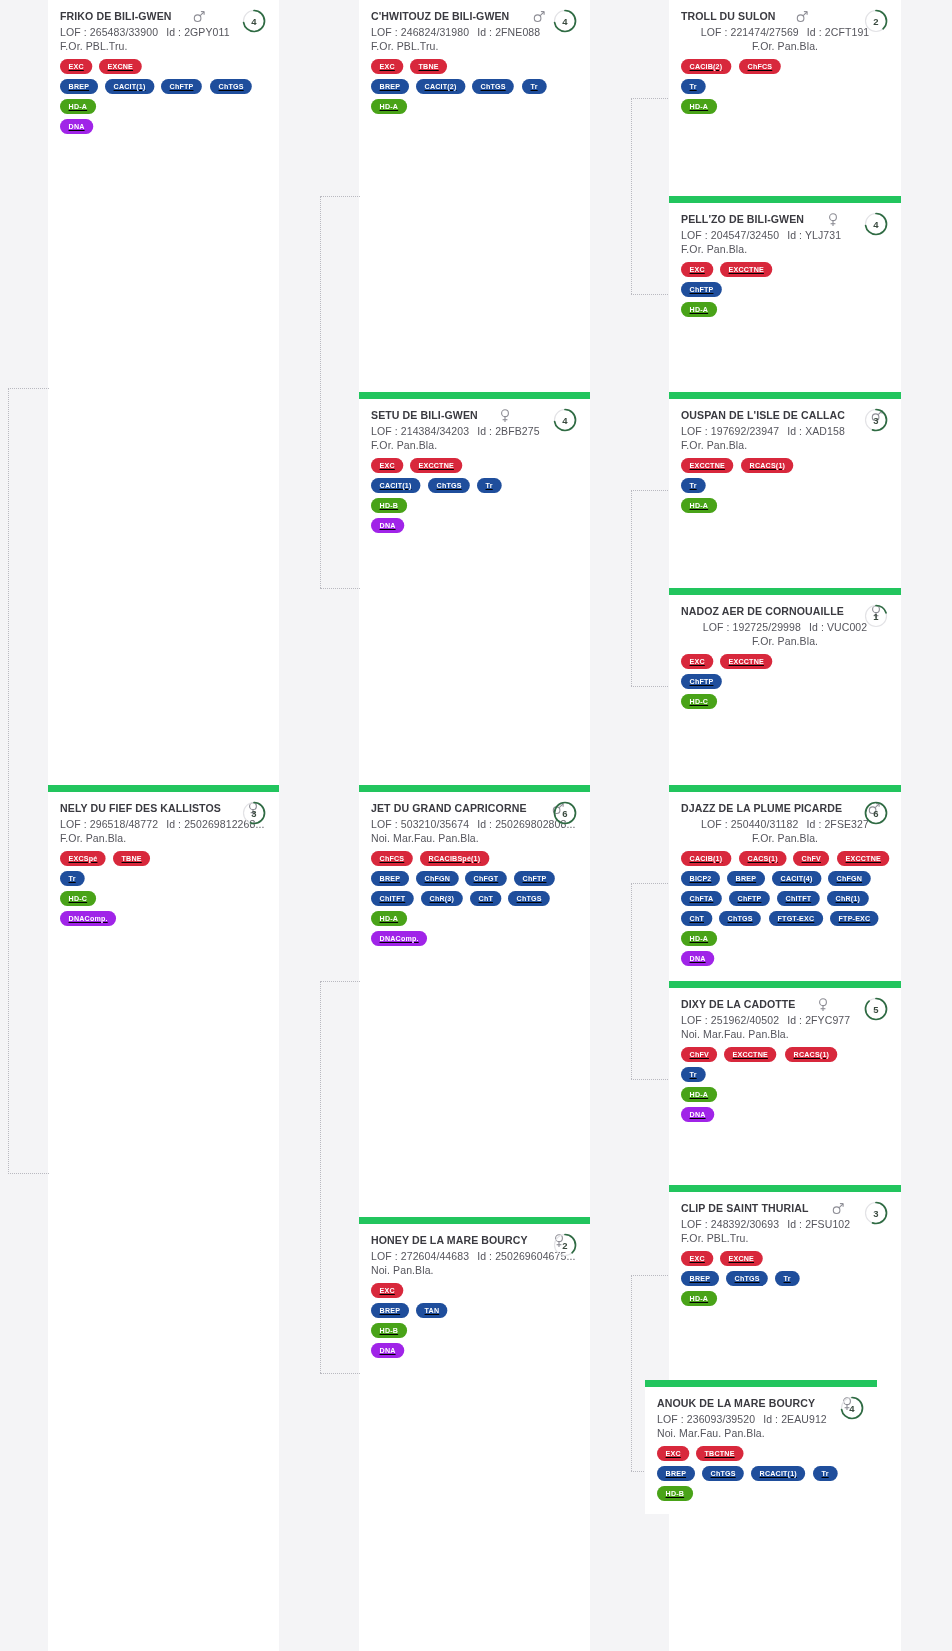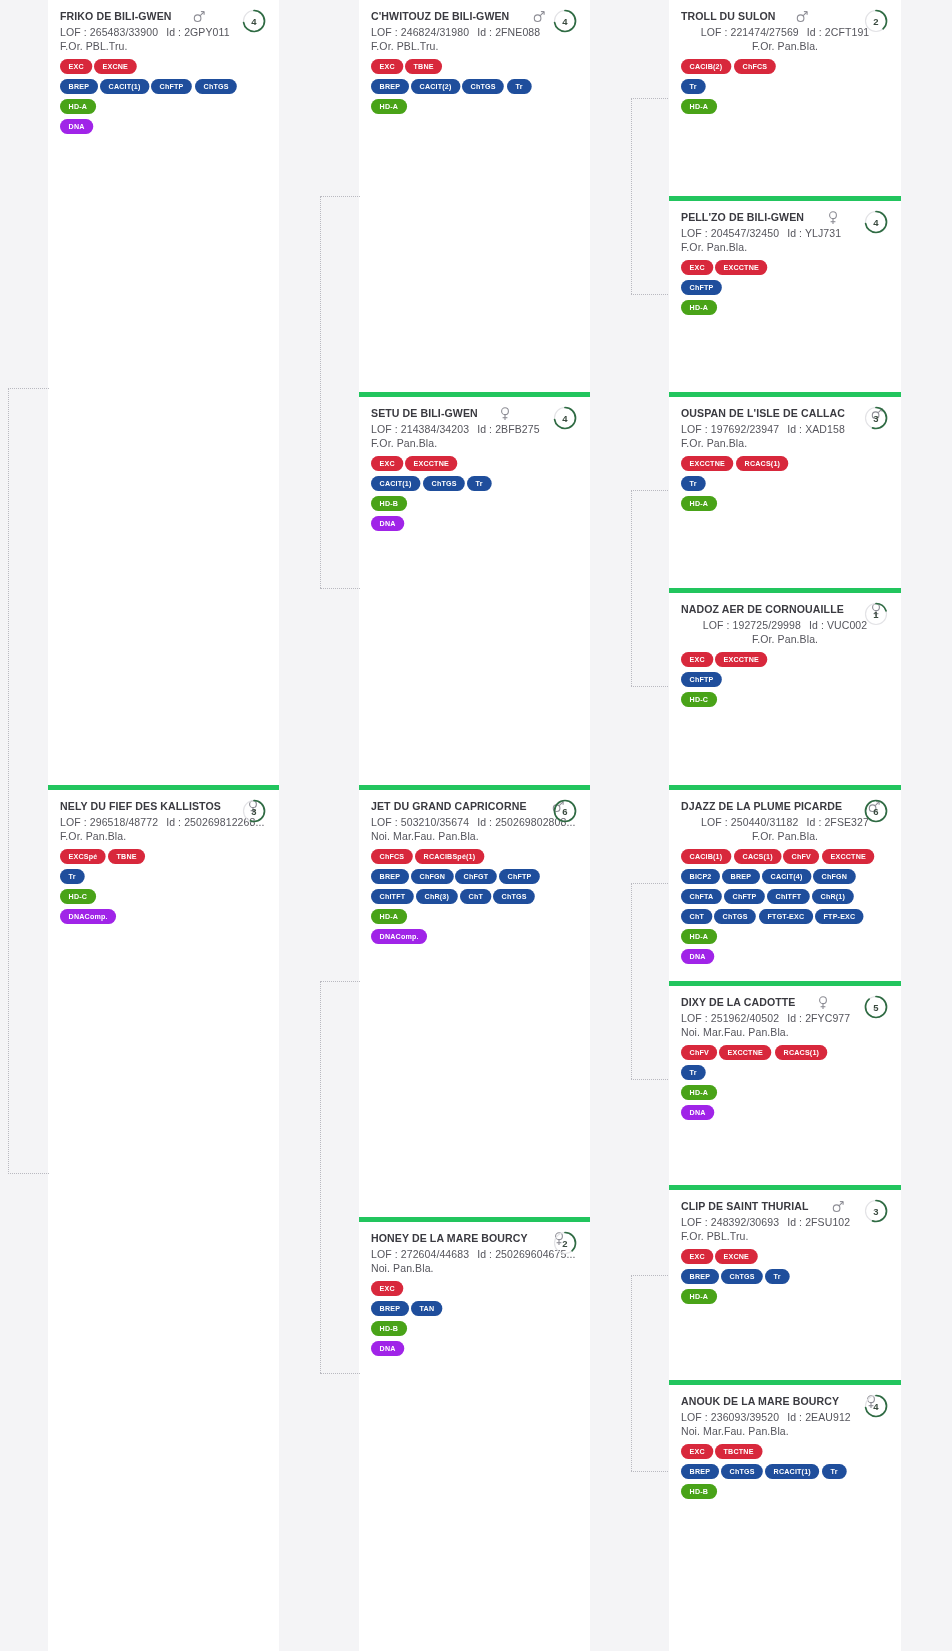--- a/index.html
+++ b/index.html
@@ -21,21 +21,21 @@
     top:0;
   }
 
   .card{
     position:absolute;
     background:#ffffff;
     box-sizing:border-box;
     padding:10px 12px 8px 12px;
     overflow:hidden;
   }
-  .card.sep-top{border-top:5px solid #22c55e;}
+  .card.sep-top{border-top:7px solid #22c55e;}
 
   .card-head{
     display:flex;
     align-items:flex-start;
     gap:12px;
     position:relative;
     padding-right:40px;
   }
   .dog-name{
     font-size:11.5px;
@@ -86,21 +86,23 @@
     font-size:9.5px;
     color:#3a4a3f;
     font-weight:600;
   }
 
   
   .badge-rows{margin-top:7px;}
   .badge-row{
     display:flex;
     flex-wrap:nowrap;
+    gap:5px;
     margin-bottom:5px;
+    text-decoration:underline;
   }
   .badge{
     display:inline-flex;
     align-items:center;
     justify-content:center;
     height:15px;
     padding:0 9px;
     border-radius:8px;
     font-size:7.5px;
     font-weight:700;
@@ -645,21 +647,21 @@
         <div class="badge-row">
           <span class="badge blue">BREP</span>
           <span class="badge blue">ChTGS</span>
           <span class="badge blue">Tr</span>
         </div>
         <div class="badge-row">
           <span class="badge green">HD-A</span>
         </div>
       </div>
     </div>
-    <div class="card sep-top" style="left: 669px; top: 1380px; width: 232px;">
+    <div class="card sep-top" style="left: 645px; top: 1380px; width: 232px;">
       <div class="card-head">
         <span class="dog-name">ANOUK DE LA MARE BOURCY</span>
         <span class="sex-icon">
           <svg width="12" height="14" viewBox="0 0 12 14">
             <circle cx="6" cy="4.2" r="3.4" fill="none" stroke="currentColor" stroke-width="1.1"></circle>
             <line x1="6" y1="7.8" x2="6" y2="13" stroke="currentColor" stroke-width="1.1"></line>
             <line x1="3.6" y1="10.7" x2="8.4" y2="10.7" stroke="currentColor" stroke-width="1.1"></line>
           </svg>
         </span>
         <div class="ring">

